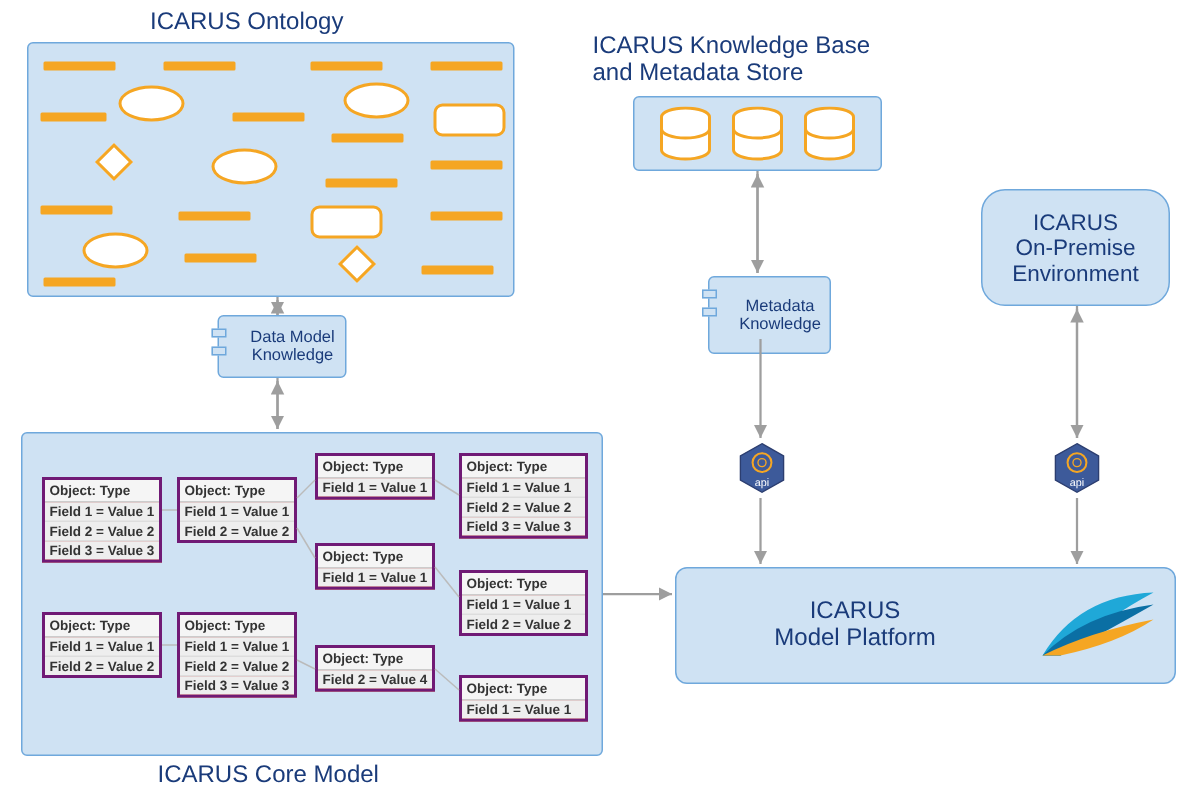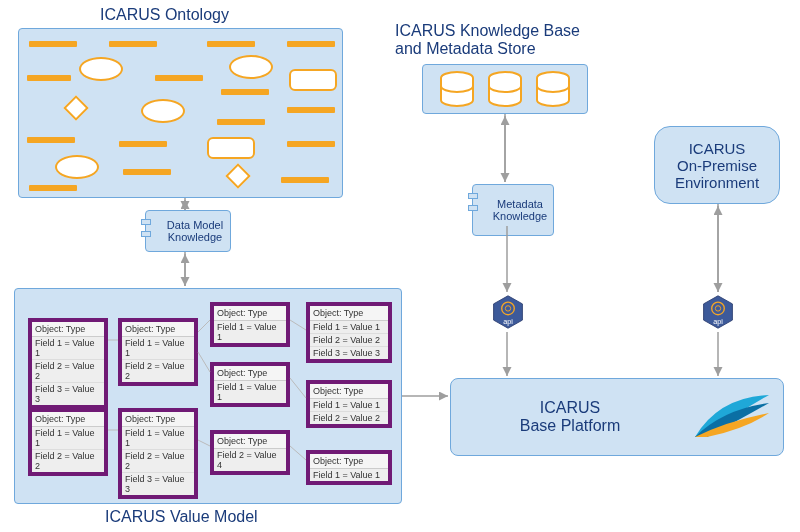--- a/index.html
+++ b/index.html
@@ -5,42 +5,42 @@
   * { box-sizing: border-box; margin: 0; padding: 0; }
   body { width: 800px; height: 532px; position: relative; font-family: Arial, sans-serif; background: #fff; overflow: hidden; }
   .title { position: absolute; color: #1a3b7a; font-size: 16px; text-align: left; }
   .box { position: absolute; background: #cfe2f3; border: 1px solid #6fa8dc; border-radius: 4px; }
   .comp-box { position: absolute; background: #cfe2f3; border: 1px solid #6fa8dc; border-radius: 4px; font-size: 11px; color: #1a3b7a; display:flex; align-items:center; justify-content:center; text-align:center; padding-left:14px; }
   .comp-notch { position:absolute; left:-5px; width:10px; height:6px; background:#cfe2f3; border:1px solid #6fa8dc; }
   .ont-rect { position:absolute; background:#f5a623; height:6px; border-radius:1px; }
   .ont-ellipse { position:absolute; border:2px solid #f5a623; border-radius:50%; background:#fff; }
   .ont-diamond { position:absolute; border:2px solid #f5a623; background:#fff; transform:rotate(45deg); }
   .ont-roundrect { position:absolute; border:2px solid #f5a623; background:#fff; border-radius:6px; }
-  .obj { position:absolute; border:4px solid #701a75; background:#b91c1c; font-size:9px; }
+  .obj { position:absolute; border:2px solid #701a75; background:#b91c1c; font-size:9px;font-weight:bold; }
   .obj .hdr { background:#f5f5f5; padding:2px 3px; border-bottom:1px solid #ccc; color:#333; }
   .obj .fld { background:#eee; padding:1px 3px; border-bottom:1px solid #ddd; color:#333; }
   .obj .fld:last-child { border-bottom:none; }
   .cyl { position:absolute; }
   .apinode { position:absolute; width:36px; height:36px; }
   .apinode svg { width:100%; height:100%; }
   .core-box { position:absolute; background:#cfe2f3; border:1px solid #6fa8dc; border-radius:8px; display:flex; align-items:center; }
   .core-label { color:#1a3b7a; font-size:16px; text-align:center; flex:1; }
   .onprem-box { position:absolute; background:#cfe2f3; border:1px solid #6fa8dc; border-radius:16px; display:flex; align-items:center; justify-content:center; }
   .onprem-label { color:#1a3b7a; font-size:15px; text-align:center; }
   svg.arrows { position:absolute; top:0; left:0; width:800px; height:532px; pointer-events:none; }
 </style>
 </head>
 <body>
 
 <div class="title" style="left:100px; top:6px;">ICARUS Ontology</div>
 <div class="title" style="left:395px; top:22px; width:220px;">
   <span>ICARUS Knowledge Base</span><br>
   <span>and Metadata Store</span>
 </div>
-<div class="title" style="left:105px; top:508px;">ICARUS Value Model</div>
+<div class="title" style="left:105px; top:508px;">ICARUS Core Model</div>
 
 <div class="box" style="left:18px; top:28px; width:325px; height:170px;">
 
   <div class="ont-rect" style="left:10px; top:12px; width:48px;"></div>
   <div class="ont-rect" style="left:90px; top:12px; width:48px;"></div>
   <div class="ont-rect" style="left:188px; top:12px; width:48px;"></div>
   <div class="ont-rect" style="left:268px; top:12px; width:48px;"></div>
   <div class="ont-ellipse" style="left:60px; top:28px; width:44px; height:24px;"></div>
   <div class="ont-rect" style="left:8px; top:46px; width:44px;"></div>
   <div class="ont-ellipse" style="left:210px; top:26px; width:44px; height:24px;"></div>
@@ -171,21 +171,21 @@
       <polygon points="20,2 36,11 36,29 20,38 4,29 4,11" fill="#3d5a9a" stroke="#2c3e70"></polygon>
       <circle cx="20" cy="16" r="7" fill="none" stroke="#f5a623" stroke-width="1.5"></circle>
       <circle cx="20" cy="16" r="3" fill="none" stroke="#f5a623"></circle>
       <text x="20" y="33" text-anchor="middle" fill="#fff" font-size="8">api</text>
     </svg>
 </div>
 
 <div class="core-box" style="left:450px; top:378px; width:334px; height:78px;">
   <div class="core-label">
     <span>ICARUS</span><br>
-    <span>Base Platform</span>
+    <span>Model Platform</span>
   </div>
   <svg width="86" height="60" viewBox="0 0 86 60" style="margin-right:8px;">
     <path d="M6 50 Q30 10 80 8 Q50 24 18 50 Z" fill="#1fa8d8"></path>
     <path d="M6 50 Q34 22 80 16 Q52 32 18 50 Z" fill="#0b6fa4"></path>
     <path d="M6 50 Q38 34 80 26 Q56 42 18 50 Z" fill="#f5a623"></path>
   </svg>
 </div>
 
 <svg class="arrows">
   <defs>

